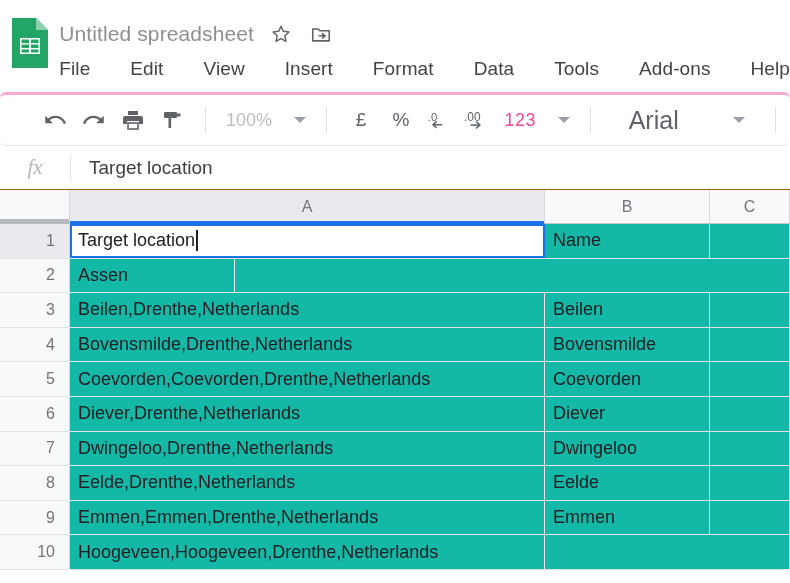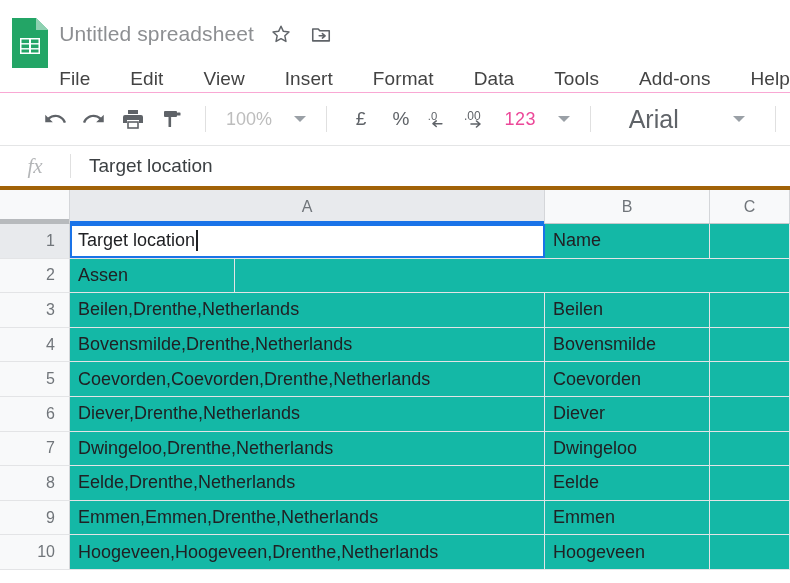--- a/index.html
+++ b/index.html
@@ -46,43 +46,44 @@
     white-space: nowrap;
   }
   .icon-btn {
     width: 26px; height: 26px;
     display: flex; align-items: center; justify-content: center;
     color: #5f6368;
     cursor: pointer;
   }
   .menu-row {
     display: flex;
-    align-items: flex-end;
+    align-items: flex-start;
     gap: 40px;
     height: 34px;
     padding-top: 2px;
   }
   .menu-item {
     font-size: 19px;
     color: #434343;
     white-space: nowrap;
     cursor: pointer;
     letter-spacing: 0.1px;
   }
 
   
   .toolbar {
     height: 54px;
-    border-top: 1px solid #f9a8d4;
+    border-top: 3px solid #f9a8d4;
     border-bottom: 1px solid #e4e5e6;
     display: flex;
     align-items: center;
     padding-left: 36px;
     background: #ffffff;
     gap: 0;
+    border-radius: 6px;
   }
   .tb-btn {
     width: 44px; height: 38px;
     display: flex; align-items: center; justify-content: center;
     color: #5f6368;
     cursor: pointer;
   }
   .tb-sep {
     width: 1px; height: 26px;
     background: #e0e0e0;
@@ -115,21 +116,21 @@
     padding: 0 16px 0 24px;
     cursor: pointer;
   }
   .tb-font-name { font-size: 25px; color: #5f6368; }
 
   
   .formulabar {
     height: 44px;
     display: flex;
     align-items: center;
-    border-bottom: 4px solid #a16207;
+    border-bottom: 1px solid #a16207;
     background: #ffffff;
   }
   .fx {
     width: 70px;
     text-align: center;
     font-family: "Liberation Serif", serif;
     font-style: italic;
     font-size: 21px;
     color: #b4b6b8;
   }
@@ -438,17 +439,16 @@
   <div class="grid-row">
     <div class="row-head">9</div>
     <div class="cell cell-a">Emmen,Emmen,Drenthe,Netherlands</div>
     <div class="cell cell-b">Emmen</div>
     <div class="cell cell-c"></div>
   </div>
 
   <div class="grid-row">
     <div class="row-head">10</div>
     <div class="cell cell-a">Hoogeveen,Hoogeveen,Drenthe,Netherlands</div>
-    <div class="cell cell-b">Hoogeveen</div>
     <div class="cell cell-c"></div>
   </div>
 
 </div>
 
 </body></html>

